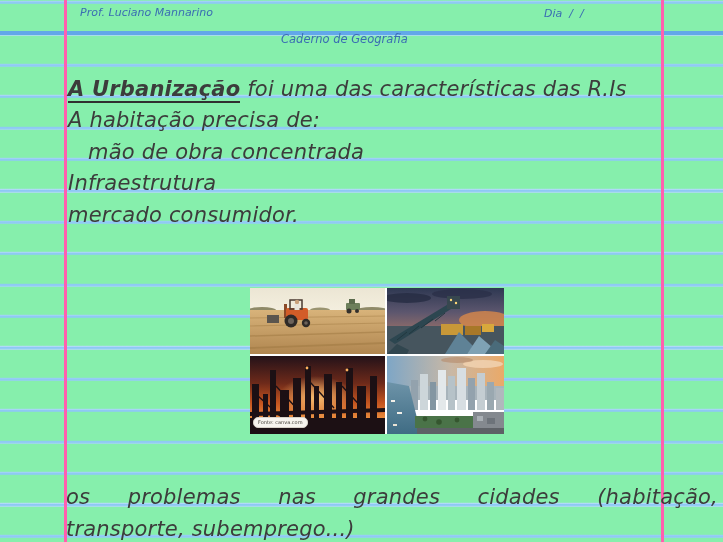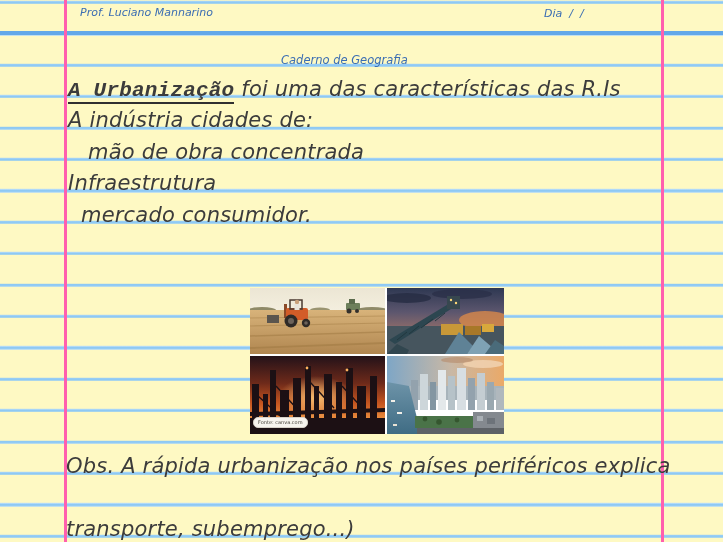--- a/index.html
+++ b/index.html
@@ -1,41 +1,41 @@
 <!DOCTYPE html>
 <html><head>
 <meta charset="utf-8">
 <style>
   html,body{margin:0;padding:0;background:#ffffff;}
-  #page{position:relative;width:723px;height:542px;background:#fef9c3;overflow:hidden;
+  #page{position:relative;width:723px;height:542px;background:#86efac;overflow:hidden;
         font-family:"DejaVu Sans",sans-serif;}
   
   .ruled{position:absolute;inset:0;
     background-image:repeating-linear-gradient(to bottom,
       #bfe0fa 0px,#8ec9f4 0.9px,#8ec9f4 2.6px,#bfe0fa 3.3px,
       rgba(0,0,0,0) 3.3px,rgba(0,0,0,0) 31.4px);
     background-position:0 0.8px;}
   .header-rule{position:absolute;left:0;right:0;top:31.4px;height:3.8px;background:#62a8e9;}
   .margin-line{position:absolute;top:0;bottom:0;width:2.6px;background:#ff5fae;}
   .margin-left{left:64px;} .margin-right{left:661px;}
 
   .ink{font-style:italic;color:#3c3c3c;letter-spacing:0.2px;}
   .ink-blue{font-style:italic;color:#3a6db3;}
   .note-line{position:absolute;left:68px;height:30px;line-height:30px;
              font-size:21px;white-space:nowrap;}
-  .t-l1{top:74px;} .t-l2{top:105px;} .t-l3{top:137px;margin-left:20px;} .t-l4{top:168px;text-align:center;} .t-l5{top:200px;margin-left:13px;}
+  .t-l1{top:74px;} .t-l2{top:105px;} .t-l3{top:137px;margin-left:20px;} .t-l4{top:168px;text-align:center;} .t-l5{top:200px;}
   .t-l6{top:231px;left:108px;}
   .t-o1{top:451px;left:66px;}
   .t-o2{top:482px;left:66px;width:652px;text-align:justify;text-align-last:justify;white-space:normal;}
   .t-o3{top:514px;left:66px;}
-  .bold-underline{font-weight:700;border-bottom:2.5px solid #303030;padding-bottom:0px;font-family:Liberation Mono, monospace;}
+  .bold-underline{font-weight:700;border-bottom:2.5px solid #303030;padding-bottom:0px;}
 
   .hdr-teacher{position:absolute;left:80px;top:6px;font-size:11px;}
   .hdr-date{position:absolute;left:544px;top:7px;font-size:11px;font-style:italic;}
-  .hdr-course{position:absolute;left:281px;top:53px;font-size:11.5px;}
+  .hdr-course{position:absolute;left:281px;top:32px;font-size:11.5px;}
 
   
   .collage{position:absolute;left:250px;top:288px;width:254px;height:146px;
            display:grid;grid-template-columns:135px 117px;grid-template-rows:66px 78px;
            gap:2px;background:#ffffff;}
   .photo{position:relative;overflow:hidden;}
   .photo svg{display:block;width:100%;height:100%;}
   .caption-pill{position:absolute;left:3px;bottom:6px;background:#f7f4ee;border:0.5px solid #d8d2c8;
     border-radius:5px;padding:1px 4px;font-size:5px;line-height:7px;color:#4a463e;
     font-style:normal;letter-spacing:0;}
@@ -49,21 +49,21 @@
   <div class="margin-line margin-left"></div>
   <div class="margin-line margin-right"></div>
 
   <div class="hdr-teacher ink-blue">Prof. Luciano Mannarino</div>
   <div class="hdr-date ink-blue">Dia&nbsp; /&nbsp; /</div>
   <div class="hdr-course ink-blue">Caderno de Geografia</div>
 
   <div class="note-line ink t-l1">
     <span class="bold-underline">A Urbanização</span><span> foi uma das características das R.Is</span>
   </div>
-  <div class="note-line ink t-l2">A indústria cidades de:</div>
+  <div class="note-line ink t-l2">A habitação precisa de:</div>
   <div class="note-line ink t-l3">mão de obra concentrada</div>
   <div class="note-line ink t-l4">Infraestrutura</div>
   <div class="note-line ink t-l5">mercado consumidor.</div>
 
   <div class="collage">
     <div class="photo">
       <svg viewBox="0 0 135 66" preserveAspectRatio="none">
         <defs>
           <linearGradient id="gsky1" x1="0" y1="0" x2="0" y2="1">
             <stop offset="0" stop-color="#ece6d4"></stop>
@@ -205,15 +205,15 @@
         <circle cx="70" cy="64" r="2.4" fill="#35562f"></circle>
         <rect x="86" y="56" width="31" height="22" fill="#84898f"></rect>
         <rect x="90" y="60" width="6" height="5" fill="#aab0b5"></rect>
         <rect x="100" y="62" width="8" height="6" fill="#6d7artifact" opacity="0"></rect>
         <rect x="100" y="62" width="8" height="6" fill="#6d737a"></rect>
         <rect x="30" y="72" width="87" height="6" fill="#5d6166"></rect>
       </svg>
     </div>
   </div>
 
-  <div class="note-line ink t-o1">Obs. A rápida urbanização nos países periféricos explica</div>
+  <div class="note-line ink t-o2">os problemas nas grandes cidades (habitação,</div>
   <div class="note-line ink t-o3">transporte, subemprego...)</div>
 </div>
 
 </body></html>

